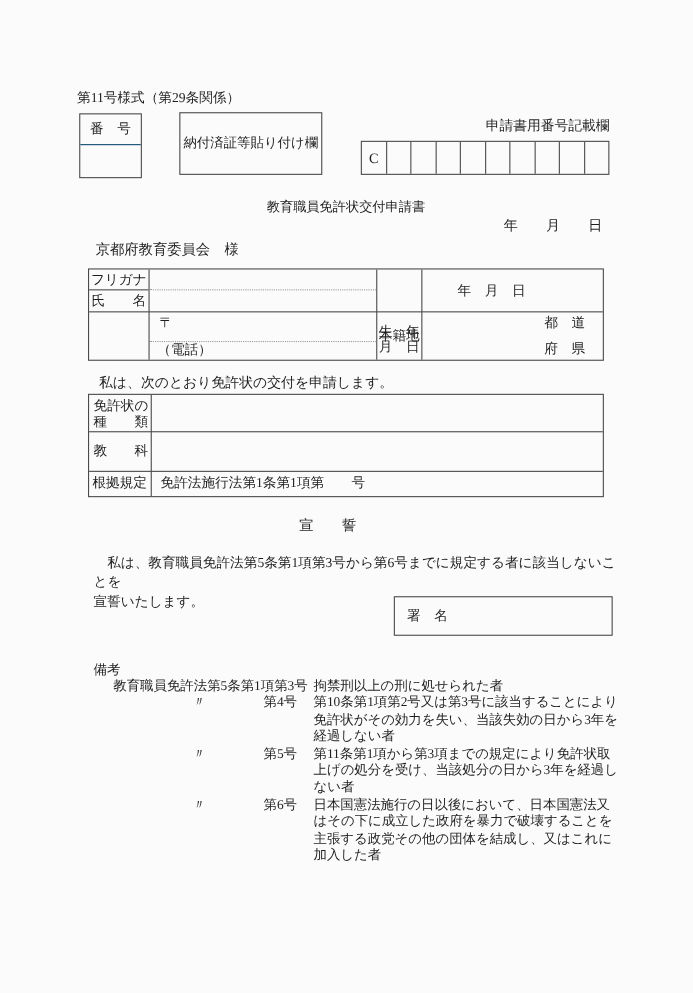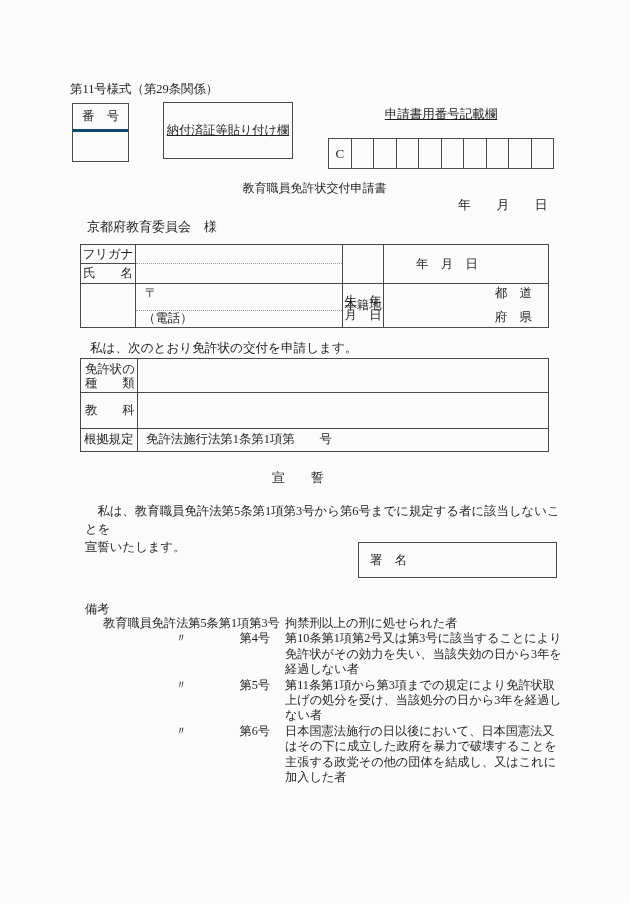--- a/index.html
+++ b/index.html
@@ -18,27 +18,27 @@
   .bordered{border:1px solid #4a4a4a;box-sizing:border-box;}
   .vline{position:absolute;width:1px;top:0;bottom:0;background:#4a4a4a;}
   .hline{position:absolute;height:1px;left:0;right:0;background:#4a4a4a;}
   .dline{position:absolute;height:0;border-top:1px dotted #9a9a9a;}
   .flexc{display:flex;align-items:center;}
   .pre{white-space:pre-line;}
 
   .form-note{left:70px;top:81px;}
 
   .number-box{left:72px;top:103px;width:57px;height:59px;}
-  .nb-label{height:28px;border-bottom:3px solid #0c4a6e;display:flex;align-items:center;justify-content:center;box-sizing:border-box;}
+  .nb-label{height:28px;border-bottom:1px solid #0c4a6e;display:flex;align-items:center;justify-content:center;box-sizing:border-box;}
   .nb-value{height:29px;}
 
-  .payment-box{left:163px;top:102px;width:130px;height:57px;display:flex;align-items:center;justify-content:center;text-align:center;font-size:12.2px;text-decoration:underline;}
+  .payment-box{left:163px;top:102px;width:130px;height:57px;display:flex;align-items:center;justify-content:center;text-align:center;font-size:12.2px;}
 
   .appnum{left:328px;top:106px;width:226px;}
-  .appnum-label{text-align:center;margin-bottom:15px;font-size:12.5px;text-decoration:underline;}
+  .appnum-label{text-align:right;margin-bottom:5px;font-size:12.5px;}
   .appnum-cells{display:flex;height:31px;border:1px solid #4a4a4a;box-sizing:border-box;}
   .appnum-cell{flex:1;border-left:1px solid #4a4a4a;display:flex;align-items:center;justify-content:center;font-size:13px;}
   .appnum-cell:first-child{border-left:none;}
 
   .doc-title{left:80px;top:180px;width:469px;text-align:center;font-size:12px;}
   .date-top{left:458px;top:197px;font-size:12.8px;}
   .addressee{left:87px;top:218px;font-size:13px;}
 
   .table1{left:80px;top:244px;width:469px;height:84px;}
   .table2{left:80px;top:358px;width:469px;height:94px;}

